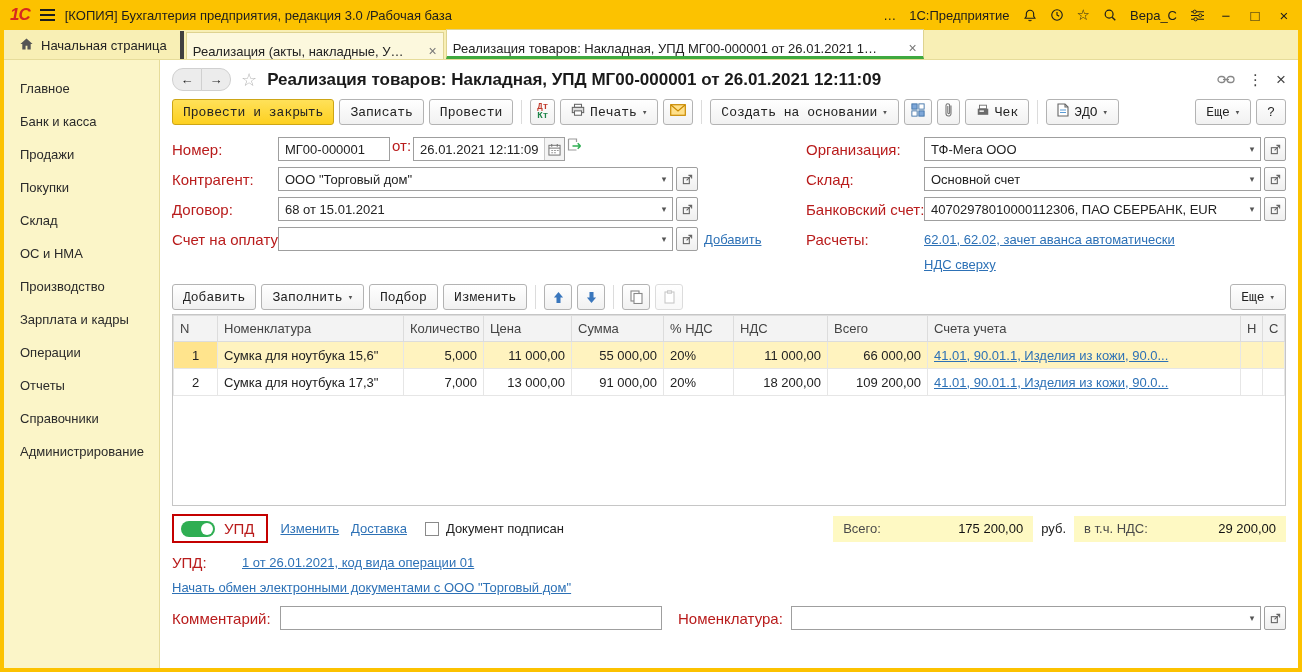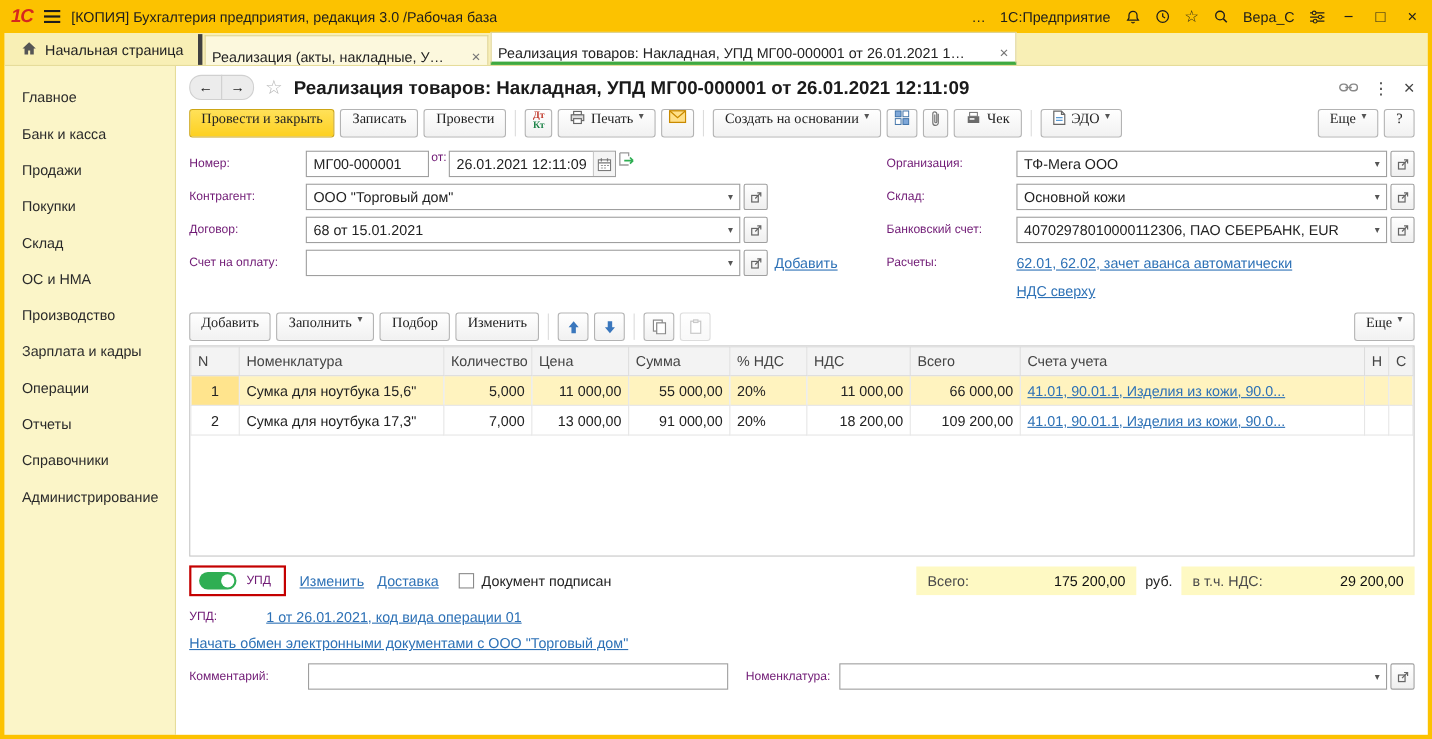--- a/index.html
+++ b/index.html
@@ -36,34 +36,34 @@
   .navbtn{width:30px;height:23px;background:#ececec;border:1px solid #d0d0d0;display:flex;align-items:center;justify-content:center;font-size:13px;color:#222;cursor:pointer}
   .navbtn.back{border-radius:11px 0 0 11px}
   .navbtn.fwd{border-radius:0 11px 11px 0;margin-left:-1px}
   .fav-star{font-size:18px;color:#b5b5b5;cursor:pointer;flex:none}
   .doc-title{font-size:17px;font-weight:bold;color:#1a1a1a;white-space:nowrap;overflow:hidden;text-overflow:ellipsis}
   .hdr-right{margin-left:auto;display:flex;align-items:center;gap:13px;flex:none}
   .kebab{font-size:15px;color:#444;cursor:pointer}
   .hdr-close{font-size:17px;color:#444;cursor:pointer}
 
   
-  .btn{height:26px;display:inline-flex;align-items:flex-start;gap:5px;padding:0 10px;background:linear-gradient(#ffffff,#f1f1f1);border:1px solid #b3b3b3;border-radius:3px;font-size:13px;color:#222;cursor:pointer;white-space:nowrap;flex:none;font-family:Liberation Serif, serif}
+  .btn{height:26px;display:inline-flex;align-items:center;gap:5px;padding:0 10px;background:linear-gradient(#ffffff,#f1f1f1);border:1px solid #b3b3b3;border-radius:3px;font-size:13px;color:#222;cursor:pointer;white-space:nowrap;flex:none;font-family:Liberation Mono, monospace}
   .btn-primary{background:linear-gradient(#ffe159,#fdd020);border-color:#cda616}
   .btn-icononly{padding:0 6px}
   .bcaret{font-size:9px;color:#555}
   .sep{width:1px;height:24px;background:#dcdcdc;margin:0 3px;flex:none}
   .toolbar{display:flex;align-items:center;gap:5px;padding:4px 12px 6px;flex:none;white-space:nowrap}
   .tb-rightgrp{margin-left:auto;display:flex;gap:5px;align-items:center}
   .dtkt{display:flex;flex-direction:column;line-height:9px;font-size:9px;font-weight:bold}
   .dtkt .dt{color:#c0392b;align-self:flex-start}
   .dtkt .kt{color:#1e8449;align-self:flex-end}
 
   
   .form{display:grid;grid-template-columns:100px 420px 96px 112px 1fr;column-gap:6px;row-gap:6px;padding:6px 12px 8px;align-items:center;flex:none}
-  .fl{font-size:11px;color:#701a75;white-space:nowrap}
+  .fl{font-size:15px;color:#b91c1c;white-space:nowrap}
   .numrow{display:flex;align-items:flex-start;gap:2px;min-width:0}
   .input{height:24px;border:1px solid #9f9f9f;background:#fff;font-size:13px;padding:0 6px;font-family:inherit;color:#222}
   .num-input{width:112px;flex:none}
   .combo{height:24px;border:1px solid #9f9f9f;background:#fff;display:flex;align-items:center;min-width:0;flex:1}
   .combo .val{flex:1;padding:0 6px;white-space:nowrap;overflow:hidden;min-width:0}
   .combo .caret{width:16px;text-align:center;color:#555;font-size:9px;cursor:pointer;flex:none}
   .inbtn{width:20px;height:22px;border-left:1px solid #c9c9c9;background:#f4f4f4;display:inline-flex;align-items:center;justify-content:center;cursor:pointer;flex:none}
   .openbtn{width:22px;height:24px;margin-left:3px;border:1px solid #9f9f9f;background:linear-gradient(#fff,#efefef);display:inline-flex;align-items:center;justify-content:center;cursor:pointer;border-radius:2px;flex:none}
   .fgroup{display:flex;align-items:center;min-width:0}
   .date-combo{width:152px;flex:none}
@@ -345,21 +345,21 @@
                 <svg width="11" height="11" viewBox="0 0 12 12">
                   <rect x="1.5" y="4" width="6.5" height="6.5" fill="none" stroke="#666" stroke-width="1.2"></rect>
                   <path d="M5 7L10.5 1.5M7 1.5h3.5V5" fill="none" stroke="#666" stroke-width="1.2"></path>
                 </svg>
               </button>
           </div>
           <span></span>
           <span class="fl">Склад:</span>
           <div class="fgroup">
             <div class="combo">
-              <span class="val">Основной кожи</span>
+              <span class="val">Основной счет</span>
               <span class="caret">▾</span>
             </div>
             <button class="openbtn">
                 <svg width="11" height="11" viewBox="0 0 12 12">
                   <rect x="1.5" y="4" width="6.5" height="6.5" fill="none" stroke="#666" stroke-width="1.2"></rect>
                   <path d="M5 7L10.5 1.5M7 1.5h3.5V5" fill="none" stroke="#666" stroke-width="1.2"></path>
                 </svg>
               </button>
           </div>
 

